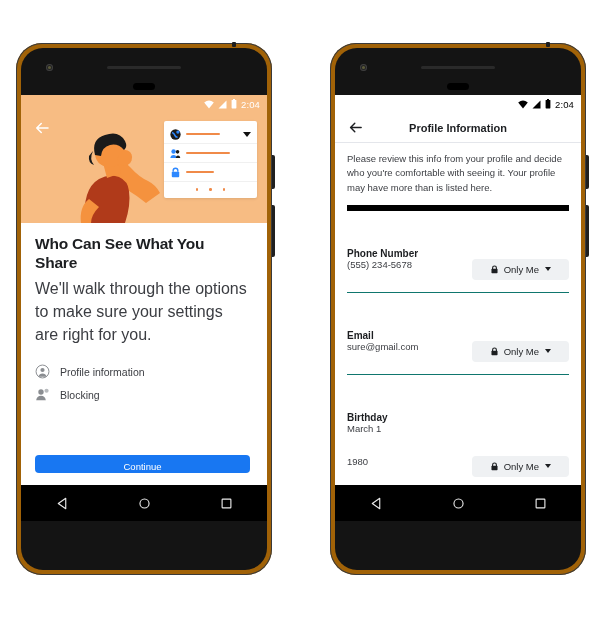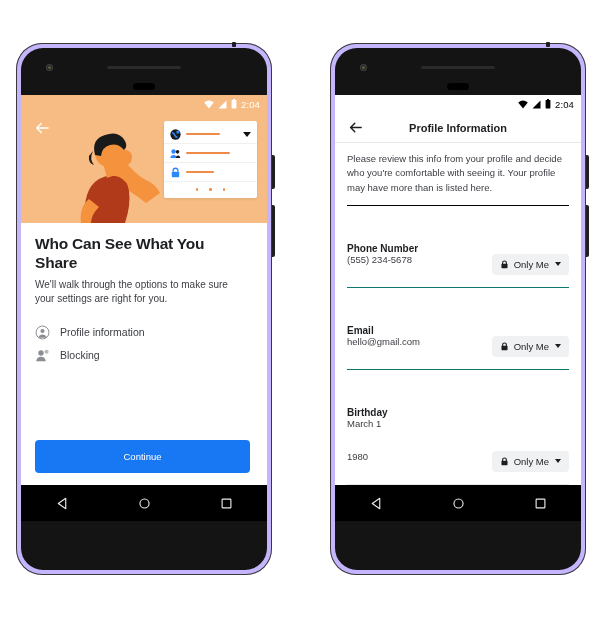--- a/index.html
+++ b/index.html
@@ -20,21 +20,21 @@
     justify-content: center;
     align-items: center;
     gap: 58px;
   }
 
   
   .phone {
     position: relative;
     width: 256px;
     height: 532px;
-    background: #c4b5fd;
+    background: #a16207;
     border-radius: 26px;
     box-shadow: inset 0 0 0 1px #3a3a3a;
   }
   .phone-inner {
     position: absolute;
     left: 5px; right: 5px; top: 5px; bottom: 5px;
     background: #141414;
     border-radius: 22px;
     overflow: hidden;
   }
@@ -201,40 +201,40 @@
   }
   .headline {
     font-size: 15.5px;
     font-weight: bold;
     color: #1c1e21;
     letter-spacing: -.2px;
     line-height: 1.2;
   }
   .subtext {
     margin-top: 6px;
-    font-size: 10px;
+    font-size: 16px;
     line-height: 1.42;
     color: #3b3d42;
   }
   .feature-list { margin-top: 14px; }
   .feature {
     display: flex;
     align-items: center;
     gap: 10px;
     height: 23px;
   }
   .feature-label {
     font-size: 10.5px;
     color: #3b3d42;
   }
   .cta-wrap { margin-top: auto; padding-bottom: 12px; }
   .btn-continue {
     display: block;
     width: 100%;
-    height: 33px;
+    height: 18px;
     line-height: 24px;
     text-align: center;
     background: #1877f2;
     color: #ffffff;
     border: none;
     border-radius: 4px;
     font-size: 9.5px;
     font-family: inherit;
     cursor: pointer;
   }
@@ -263,21 +263,21 @@
     padding: 0 12px;
     display: flex;
     flex-direction: column;
     overflow: hidden;
   }
   .intro {
     font-size: 9.5px;
     line-height: 1.5;
     color: #3b3d42;
     padding: 9px 0 10px 0;
-    border-bottom: 1px solid #000000;
+    border-bottom: 6px solid #000000;
   }
   .section { padding-top: 9px; }
   .section.divided { border-top: 1px solid #0f766e; }
   .section-title {
     font-size: 10px;
     font-weight: bold;
     color: #1c1e21;
     margin-top: 28px;
   }
   .row {
@@ -290,21 +290,21 @@
     font-size: 9.5px;
     color: #3b3d42;
   }
   .pill {
     display: inline-flex;
     align-items: center;
     gap: 5px;
     background: #eff1f3;
     border: none;
     border-radius: 4px;
-    padding: 5px 8px;
+    padding: 5px 18px;
     font-size: 9.5px;
     font-family: inherit;
     color: #1c1e21;
     cursor: pointer;
     white-space: nowrap;
   }
   .pill-caret {
     width: 0; height: 0;
     border-left: 3.5px solid transparent;
     border-right: 3.5px solid transparent;
@@ -523,21 +523,21 @@
               </svg>
               <span>Only Me</span>
               <span class="pill-caret"></span>
             </button>
           </div>
         </div>
 
         <div class="section divided">
           <div class="section-title">Email</div>
           <div class="row">
-            <span class="row-value">hello@gmail.com</span>
+            <span class="row-value">sure@gmail.com</span>
             <button class="pill">
               <svg width="9" height="9" viewBox="0 0 16 16">
                 <path d="M4.6 7V5.2a3.4 3.4 0 0 1 6.8 0V7" stroke="#1c1e21" stroke-width="2" fill="none"></path>
                 <rect x="2.6" y="6.8" width="10.8" height="8" rx="1.3" fill="#1c1e21"></rect>
               </svg>
               <span>Only Me</span>
               <span class="pill-caret"></span>
             </button>
           </div>
         </div>

